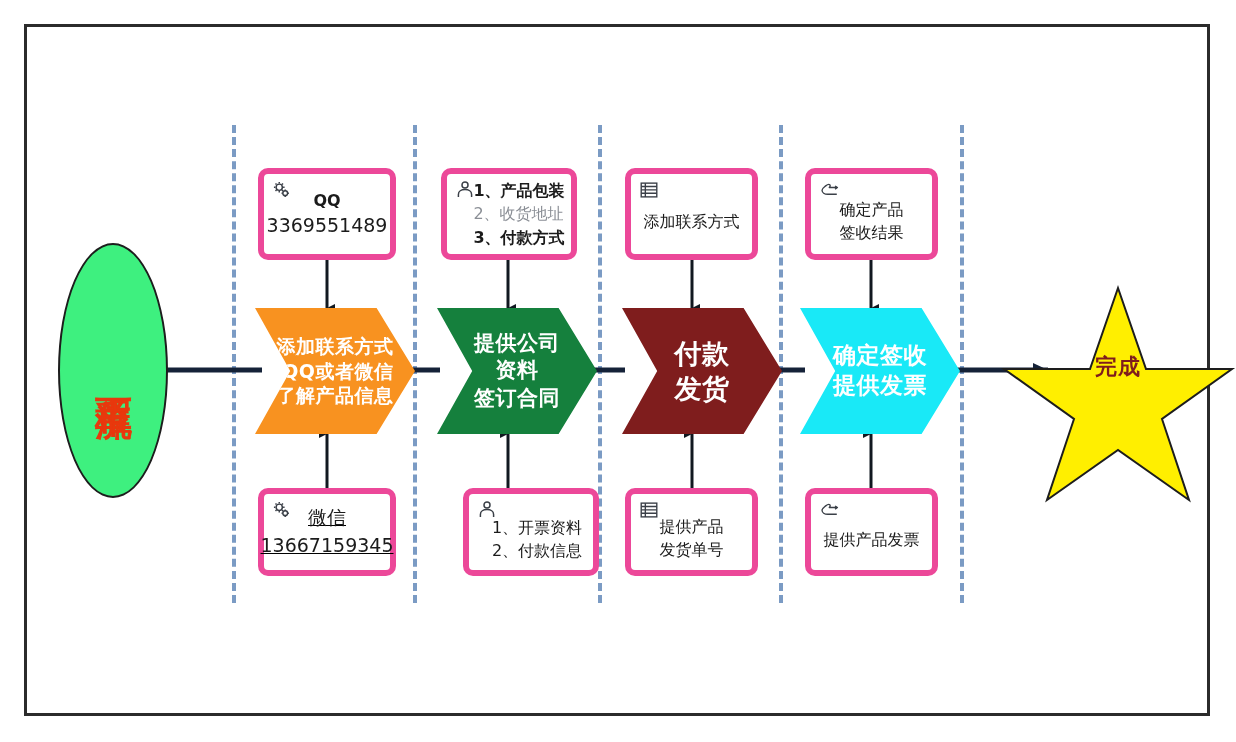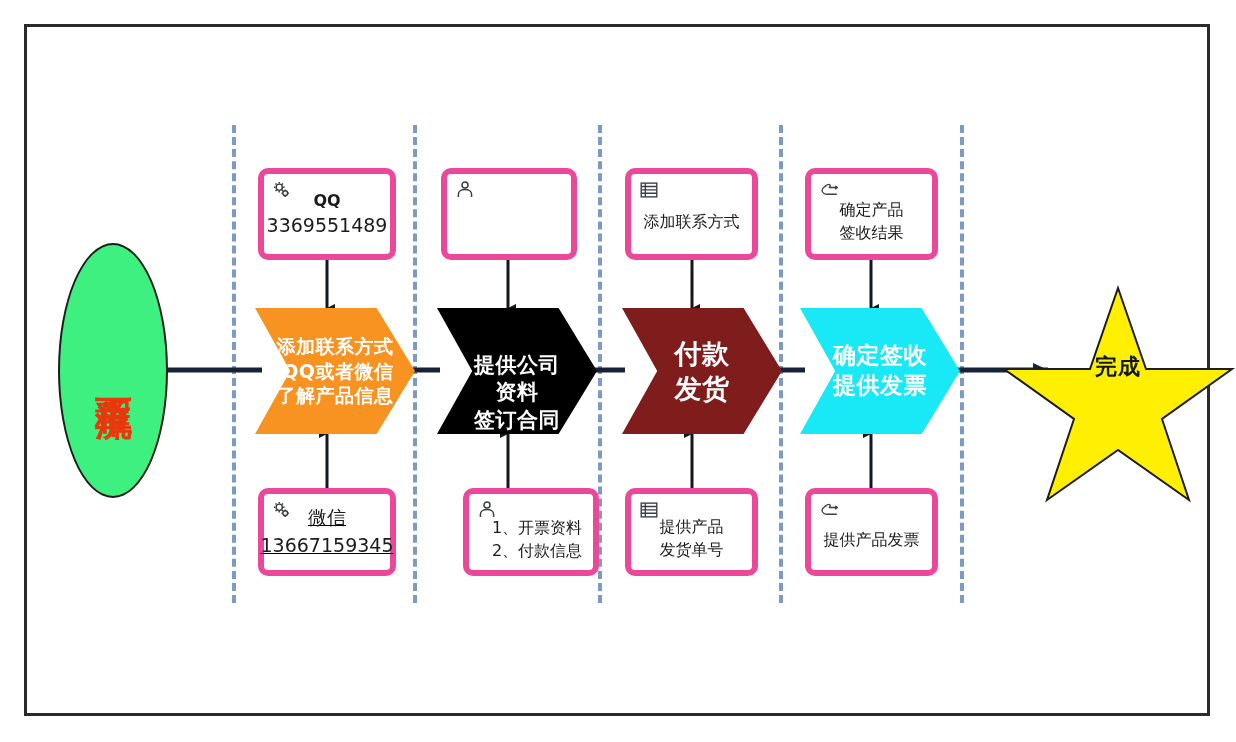--- a/index.html
+++ b/index.html
@@ -138,21 +138,21 @@
     top: 296px;
     width: 150px;
     height: 147px;
   }
   #finish-star .star-label {
     position: absolute;
     left: 0;
     top: 56px;
     width: 150px;
     text-align: center;
-    color: #0f172a;
+    color: #7f1d1d;
     font-weight: bold;
     font-size: 22px;
     letter-spacing: 1px;
   }
 </style>
 </head>
 <body>
 
 <div id="canvas">
 
@@ -242,23 +242,28 @@
     </span>
   </div>
 
   <div class="note-box" id="note-top-2" style="left:441px; top:168px; width:136px; height:92px;">
     <span class="note-icon">
       <svg viewBox="0 0 24 24" width="22" height="22" fill="none" stroke="#3a3f47" stroke-width="1.6">
         <circle cx="12" cy="6.5" r="3.3"></circle>
         <path d="M4.8 19.5v-2.6c0-3.4 3.2-5.4 7.2-5.4s7.2 2 7.2 5.4v2.6"></path>
       </svg>
     </span>
-  </div>
-
-  <div class="chevron" id="chev-2" style="left:437px; top:308px; width:160px; height:126px; background:#000000;align-items:flex-end;">
+    <span class="note-lines note-list">
+      <span class="ln bold">1、产品包装</span>
+      <span class="ln gray">2、收货地址</span>
+      <span class="ln bold">3、付款方式</span>
+    </span>
+  </div>
+
+  <div class="chevron" id="chev-2" style="left:437px; top:308px; width:160px; height:126px; background:#15803d;">
     <span class="clabel">
       <span class="ln">提供公司</span>
       <span class="ln">资料</span>
       <span class="ln">签订合同</span>
     </span>
   </div>
 
   <div class="note-box" id="note-bot-2" style="left:463px; top:488px; width:136px; height:88px;">
     <span class="note-icon">
       <svg viewBox="0 0 24 24" width="22" height="22" fill="none" stroke="#3a3f47" stroke-width="1.6">

